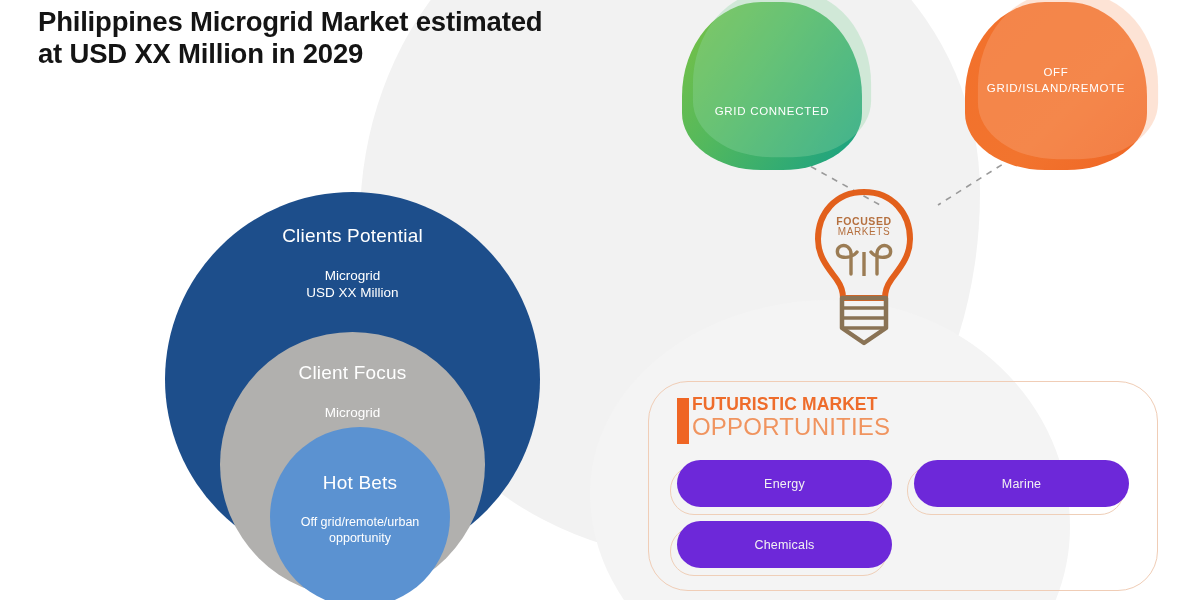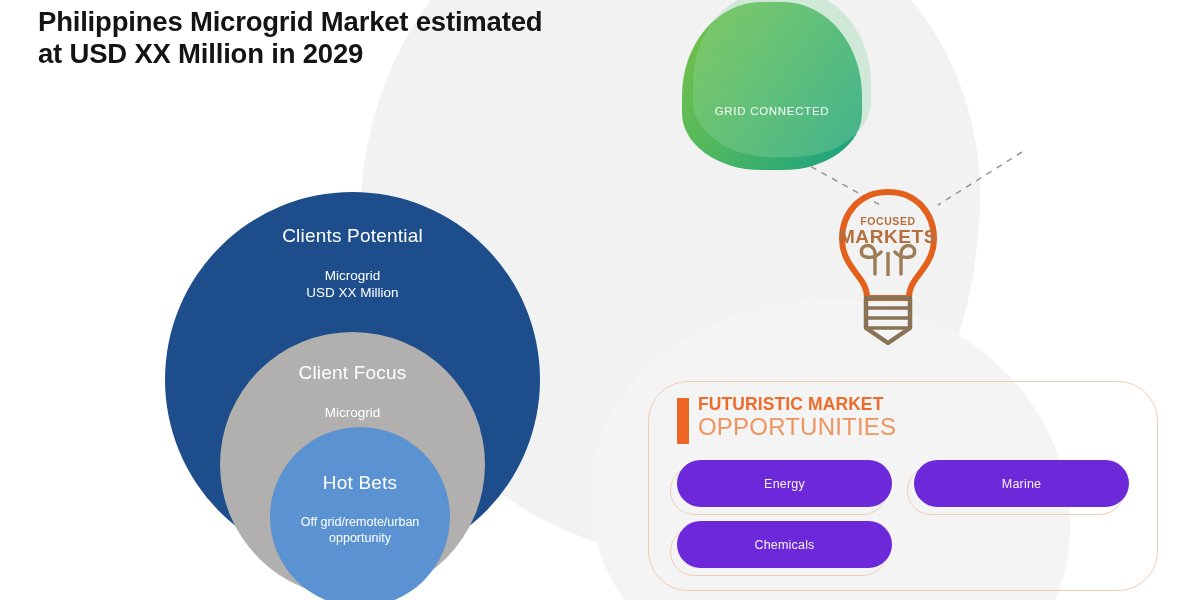--- a/index.html
+++ b/index.html
@@ -81,34 +81,34 @@
     color:#ffffff;font-size:11.5px;letter-spacing:.7px;line-height:1.35;
     font-weight:400;padding:0 12px;
   }
   .blob-green .blob-txt{transform:translateY(26px);}
   .blob-orange .blob-txt{transform:translateY(-5px);}
 
   
   .connectors{position:absolute;left:0;top:0;width:1200px;height:600px;z-index:3;pointer-events:none;}
 
   
-  .bulb{position:absolute;left:828px;top:186px;width:120px;height:170px;z-index:6;}
+  .bulb{position:absolute;left:804px;top:186px;width:120px;height:170px;z-index:6;}
   .bulb-label{
     position:absolute;left:0;top:30px;width:120px;text-align:center;
     color:#b5703f;line-height:1.05;
   }
   .bulb-label .l1{font-size:10.5px;font-weight:bold;letter-spacing:.6px;display:block;}
-  .bulb-label .l2{font-size:19px;font-weight:bold;letter-spacing:.6px;display:block;}
+  .bulb-label .l2{font-size:10px;font-weight:normal;letter-spacing:.6px;display:block;}
 
   
   .panel{
     position:absolute;left:648px;top:381px;width:508px;height:208px;z-index:6;
     border:1.6px solid #f0cdb6;border-radius:40px;background:transparent;
   }
-  .panel-head{position:absolute;left:28px;top:14px;display:flex;gap:9px;}
+  .panel-head{position:absolute;left:28px;top:14px;display:flex;gap:3px;}
   .panel-bar{width:12px;height:46px;background:#ef6524;flex:0 0 auto;margin-top:2px;}
   .ph-1{font-size:17.5px;font-weight:bold;color:#ee6c2b;letter-spacing:.1px;line-height:1.02;display:block;}
   .ph-2{font-size:24px;font-weight:400;color:#f0945f;letter-spacing:.2px;line-height:1.05;display:block;}
 
   .pills{position:absolute;left:28px;top:78px;width:452px;
          display:flex;flex-wrap:wrap;gap:14px 22px;}
   .pill-wrap{position:relative;width:215px;height:47px;}
   .pill-ghost{
     position:absolute;left:-7px;top:6px;width:215px;height:47px;
     border:1.4px solid #efcfb8;border-radius:24px;
@@ -167,20 +167,29 @@
     </div>
   </div>
 
   <div class="tri blob-green">
     <div class="ghost"></div>
     <div class="shape">
       <span class="blob-txt">GRID CONNECTED</span>
     </div>
   </div>
 
+  <div class="tri blob-orange">
+    <div class="ghost"></div>
+    <div class="shape">
+      <span class="blob-txt">
+        <span>OFF</span><br>
+        <span>GRID/ISLAND/REMOTE</span>
+      </span>
+    </div>
+  </div>
 
   <div class="bulb">
     <svg width="120" height="170" viewBox="0 0 120 170">
       <path d="M60 6 C31 6 14 28 14 53 C14 72 26 84 33 94 C38 101 39 106 39 112 L81 112 C81 106 82 101 87 94 C94 84 106 72 106 53 C106 28 89 6 60 6 Z" fill="none" stroke="#e2601c" stroke-width="6" stroke-linejoin="round"></path>
       <path d="M47 88 L47 68 C47 62 42 58 37 60 C32 62 32 70 38 71 C44 72 50 70 53 66" fill="none" stroke="#9b7c54" stroke-width="3.4" stroke-linecap="round"></path>
       <path d="M73 88 L73 68 C73 62 78 58 83 60 C88 62 88 70 82 71 C76 72 70 70 67 66" fill="none" stroke="#9b7c54" stroke-width="3.4" stroke-linecap="round"></path>
       <line x1="60" y1="66" x2="60" y2="90" stroke="#9b7c54" stroke-width="3.4"></line>
       <path d="M38 112 L82 112 L82 142 L60 157 L38 142 Z" fill="none" stroke="#8a7355" stroke-width="4.5" stroke-linejoin="round"></path>
       <line x1="38" y1="122" x2="82" y2="122" stroke="#8a7355" stroke-width="3.4"></line>
       <line x1="38" y1="132" x2="82" y2="132" stroke="#8a7355" stroke-width="3.4"></line>

